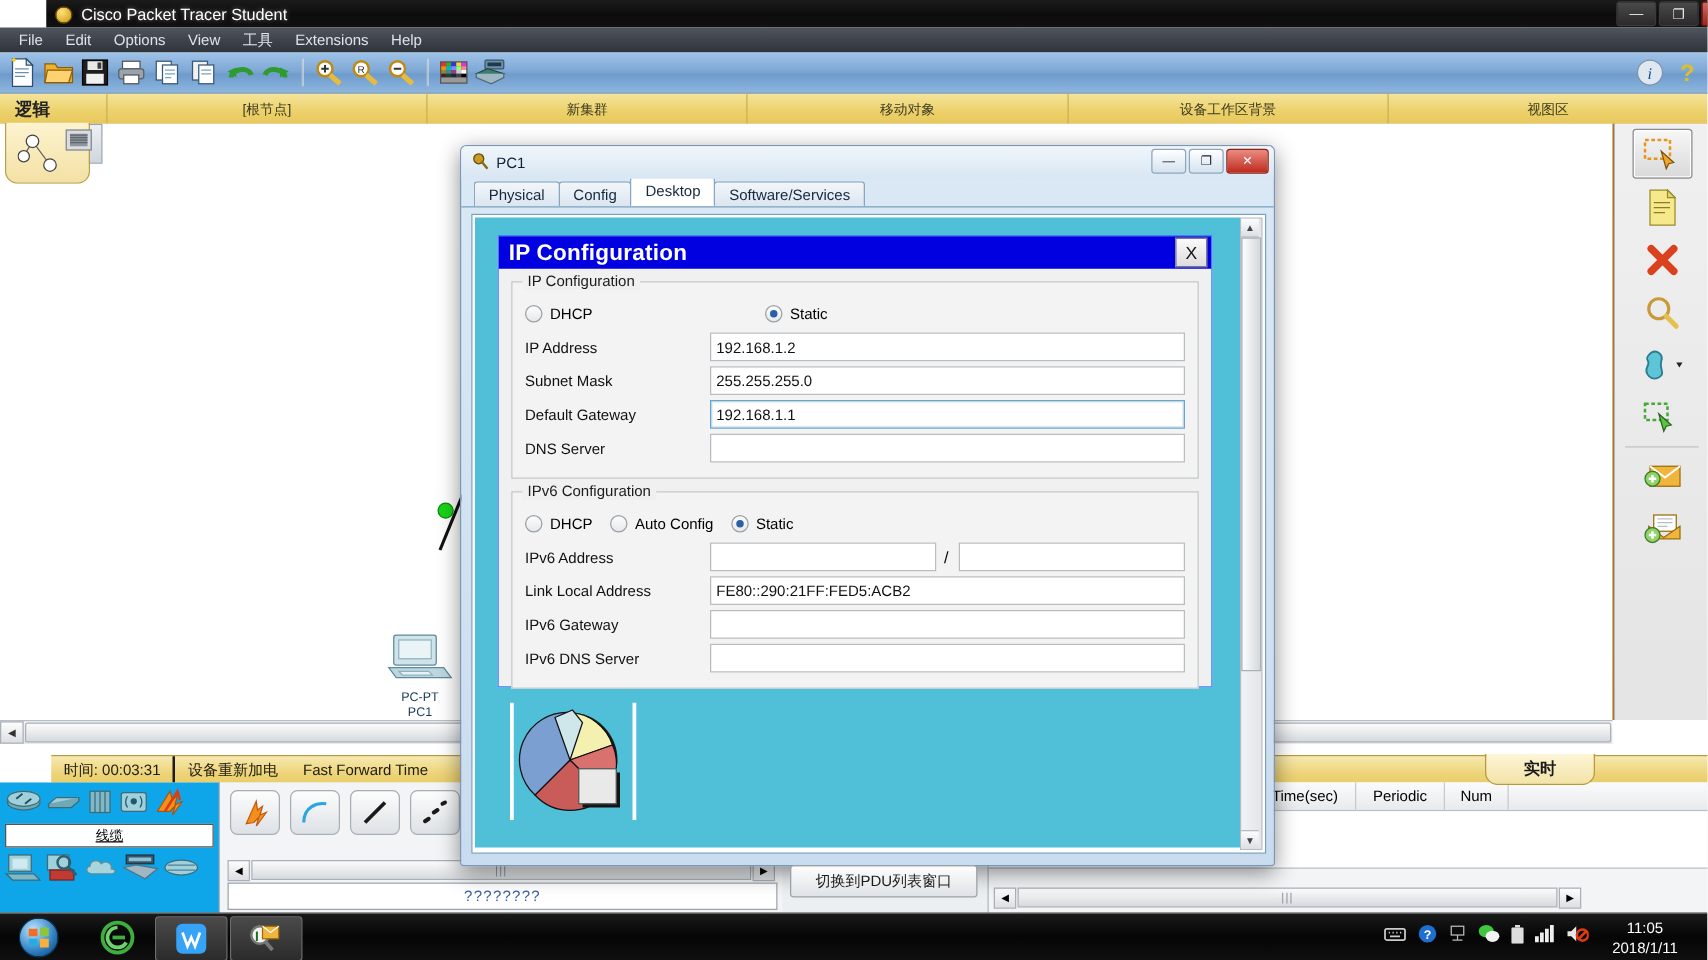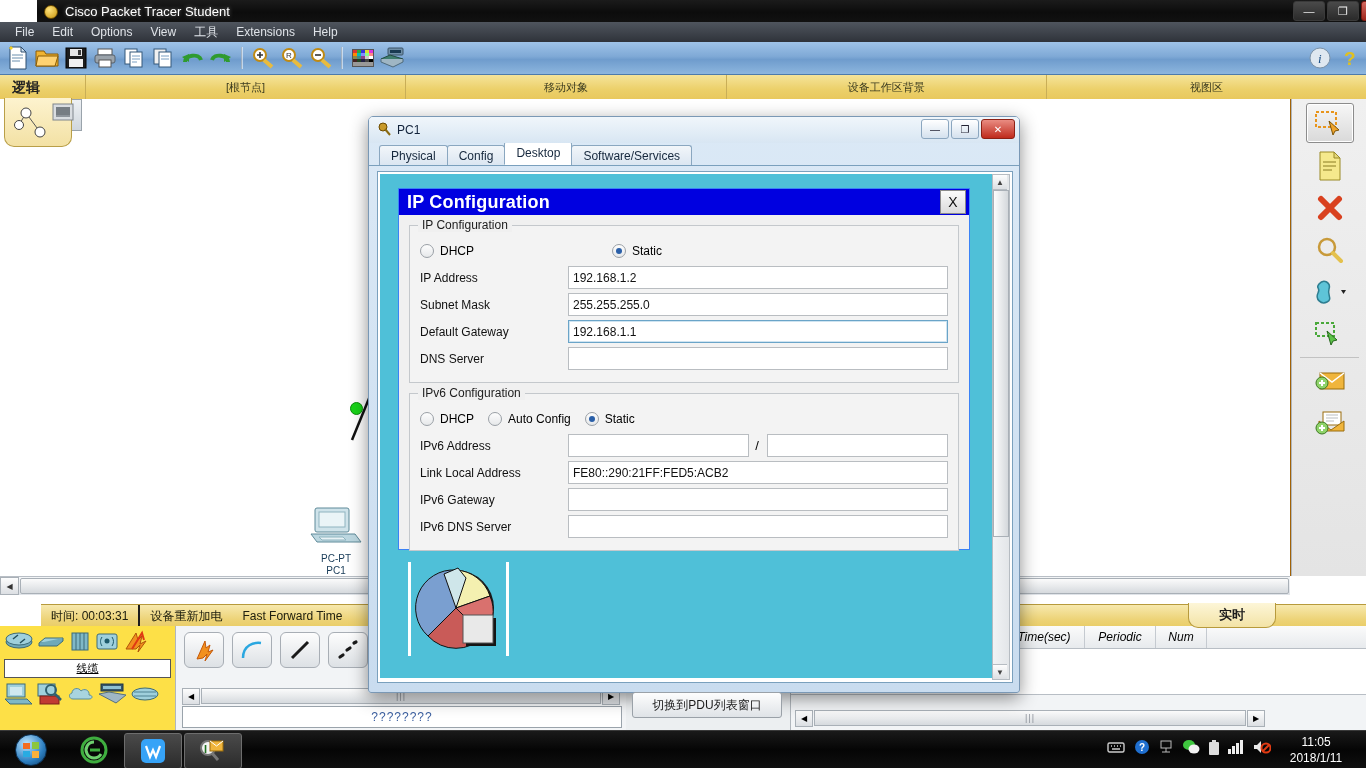--- a/index.html
+++ b/index.html
@@ -117,21 +117,21 @@
   .realtime-tab{
     position:absolute;right:90px;top:603px;height:24px;padding:0 30px;z-index:7;
     display:flex;align-items:center;font-size:13px;font-weight:bold;color:#1b1b1b;
     background:linear-gradient(180deg,#fdf6d8,#f3e3a6);
     border:1px solid #b79a3c;border-top:none;border-radius:0 0 10px 10px;
   }
 
   
   .bottom{position:absolute;left:0;top:626px;width:1366px;height:104px;background:#eceff1;}
   .palette{
-    position:absolute;left:0;top:0;width:175px;height:104px;background:#fde047;
+    position:absolute;left:0;top:0;width:175px;height:104px;background:#0ea5e9;
     border-right:1px solid #b0b6bc;
     text-decoration:underline;
   }
   .pal-row{display:flex;align-items:center;justify-content:flex-start;gap:2px;padding:2px 4px;height:28px;}
   .pal-lbl{margin:1px 4px;border:1px solid #555;font-size:11px;text-align:center;padding:1px 0;background:#fff;}
   .devpanel{
     position:absolute;left:176px;top:0;width:450px;height:104px;background:#f2f4f6;
   }
   .devpanel-top{display:flex;align-items:center;gap:8px;padding:6px 0 0 8px;}
   .dev-btn{width:38px;height:34px;border:1px solid #a8aeb5;border-radius:6px;
@@ -147,21 +147,21 @@
     position:absolute;left:632px;top:692px;width:148px;height:24px;
     background:linear-gradient(180deg,#fdfdfd,#dfe3e7);border:1px solid #9aa1a8;border-radius:3px;
     display:flex;align-items:center;justify-content:center;font-size:12px;color:#1c1c1c;z-index:3;
   }
   .pdulist{
     position:absolute;left:790px;top:0;width:576px;height:104px;background:#f2f4f6;
     border-left:1px solid #b0b6bc;
   }
   .pl-head{display:flex;height:22px;border-bottom:1px solid #b8bec5;
      background:linear-gradient(180deg,#fbfbfb,#e7eaed);align-items:center;font-size:12px;}
-  .pl-head div{border-right:1px solid #c5cad0;height:100%;display:flex;align-items:center;justify-content:center;font-style:italic;}
+  .pl-head div{border-right:1px solid #c5cad0;height:100%;display:flex;align-items:center;justify-content:center;}
   .pl-body{height:45px;background:#fff;border-bottom:1px solid #b8bec5;}
   .pl-hscroll{position:absolute;left:4px;top:84px;width:470px;height:16px;display:flex;align-items:center;}
 
   
   .taskbar{
     position:absolute;left:0;top:730px;width:1366px;height:38px;
     background:linear-gradient(180deg,#1a1a1a 0%,#050505 50%,#101010 100%);
     border-top:1px solid #3a3a3a;
   }
   .start{position:absolute;left:6px;top:2px;width:50px;height:34px;display:flex;align-items:center;justify-content:center;}
@@ -385,20 +385,21 @@
         <svg width="24" height="24" viewBox="0 0 24 24">
             <text x="4" y="19" font-size="19" fill="#e0c020" font-weight="bold">?</text>
           </svg>
       </div>
     </div>
   </div>
 
   <div class="clusterbar">
     <div class="cb-cell first"></div>
     <div class="cb-cell">[根节点]</div>
+    <div class="cb-cell">新集群</div>
     <div class="cb-cell">移动对象</div>
     <div class="cb-cell">设备工作区背景</div>
     <div class="cb-cell">视图区</div>
   </div>
 
   <div class="logical-shape2"></div>
   <div class="logical-shape"></div>
   <div class="logical-tab">逻辑</div>
   <div class="logical-node">
     <svg width="40" height="34" viewBox="0 0 40 34">

